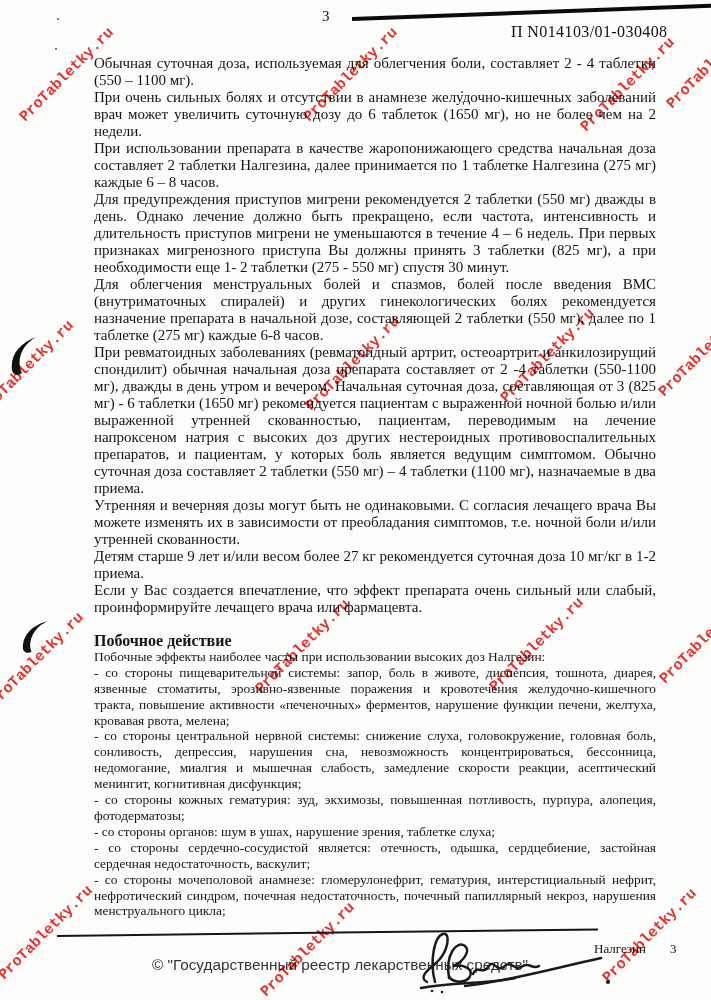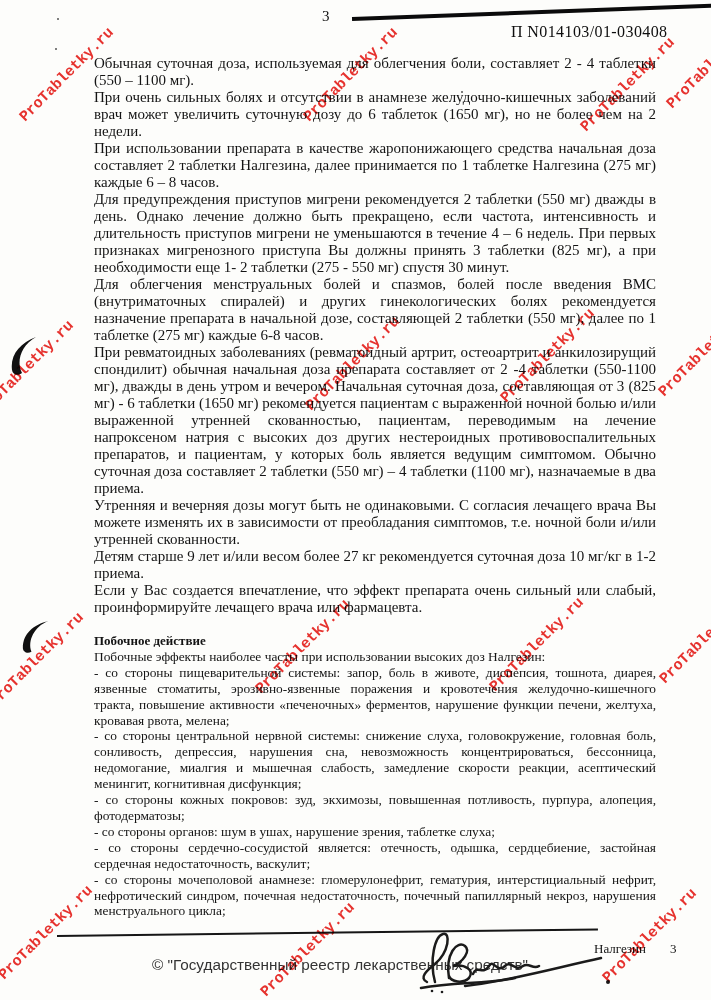--- a/index.html
+++ b/index.html
@@ -12,21 +12,21 @@
   .pagenum-top{position:absolute;left:322px;top:8px;font-size:15px;color:#111;}
   .regnum{position:absolute;left:511px;top:23px;font-size:16px;letter-spacing:.4px;color:#0e0e0e;white-space:nowrap;}
   .topline{position:absolute;left:352px;top:17px;width:363px;height:3.6px;background:#0b0b0b;
     transform:rotate(-2.1deg);transform-origin:0 50%;}
   
   .block1{position:absolute;left:94px;top:55px;width:562px;
     font-size:15px;line-height:17px;text-align:justify;}
   .block2{position:absolute;left:94px;top:633px;width:562px;
     font-size:13.4px;line-height:15.9px;text-align:justify;}
   .block1 p,.block2 p{margin:0;}
-  .se-heading{font-weight:bold;font-size:13px;margin:0;}
+  .se-heading{font-weight:bold;font-size:16px;margin:0;}
   .it{}
   
   .wm{position:absolute;font-family:"Liberation Mono","DejaVu Sans Mono",monospace;
     font-weight:bold;font-size:15px;color:#e6201c;white-space:nowrap;
     transform:translate(-50%,-50%) rotate(-45deg);opacity:.92;
     mix-blend-mode:multiply;z-index:6;pointer-events:none;}
   
   .rule{position:absolute;left:57px;top:935px;width:541px;height:2.4px;background:#161616;
     transform:rotate(-0.7deg);transform-origin:0 50%;}
   .footer-right{position:absolute;left:570px;top:941px;font-size:13px;display:flex;gap:24px;color:#111;margin-left:24px;}
@@ -57,21 +57,21 @@
     <p>Утренняя и вечерняя дозы могут быть не одинаковыми. С согласия лечащего врача Вы можете изменять их в зависимости от преобладания симптомов, т.е. ночной боли и/или утренней скованности.</p>
     <p>Детям старше 9 лет и/или весом более 27 кг рекомендуется суточная доза 10 мг/кг в 1-2 приема.</p>
     <p>Если у Вас создается впечатление, что эффект препарата очень сильный или слабый, проинформируйте лечащего врача или фармацевта.</p>
   </div>
 
   <div class="block2">
     <p class="se-heading">Побочное действие</p>
     <p>Побочные эффекты наиболее часты при использовании высоких доз Налгезин:</p>
     <p><span class="it">- со стороны пищеварительной системы</span><span>: запор, боль в животе, диспепсия, тошнота, диарея, язвенные стоматиты, эрозивно-язвенные поражения и кровотечения желудочно-кишечного тракта, повышение активности «печеночных» ферментов, нарушение функции печени, желтуха, кровавая рвота, мелена;</span></p>
     <p><span class="it">- со стороны центральной нервной системы</span><span>: снижение слуха, головокружение, головная боль, сонливость, депрессия, нарушения сна, невозможность концентрироваться, бессонница, недомогание, миалгия и мышечная слабость, замедление скорости реакции, асептический менингит, когнитивная дисфункция;</span></p>
-    <p><span class="it">- со стороны кожных покровов</span><span>:  зуд, экхимозы, повышенная потливость, пурпура, алопеция, фотодерматозы;</span></p>
+    <p><span class="it">- со стороны кожных гематурия</span><span>:  зуд, экхимозы, повышенная потливость, пурпура, алопеция, фотодерматозы;</span></p>
     <p><span class="it">- со стороны органов</span><span>: шум в ушах, нарушение зрения, таблетке слуха;</span></p>
     <p><span class="it">- со стороны сердечно-сосудистой является</span><span>: отечность, одышка, сердцебиение, застойная сердечная недостаточность, васкулит;</span></p>
     <p><span class="it">- со стороны мочеполовой анамнезе</span><span>: гломерулонефрит, гематурия, интерстициальный нефрит, нефротический синдром, почечная недостаточность, почечный папиллярный некроз, нарушения менструального цикла;</span></p>
   </div>
 
   <span class="wm" style="left:67px;top:75px">ProTabletky.ru</span>
   <span class="wm" style="left:351px;top:75px">ProTabletky.ru</span>
   <span class="wm" style="left:628px;top:85px">ProTabletky.ru</span>
   <span class="wm" style="left:714px;top:62px">ProTabletky.ru</span>
   <span class="wm" style="left:27px;top:368px">ProTabletky.ru</span>

